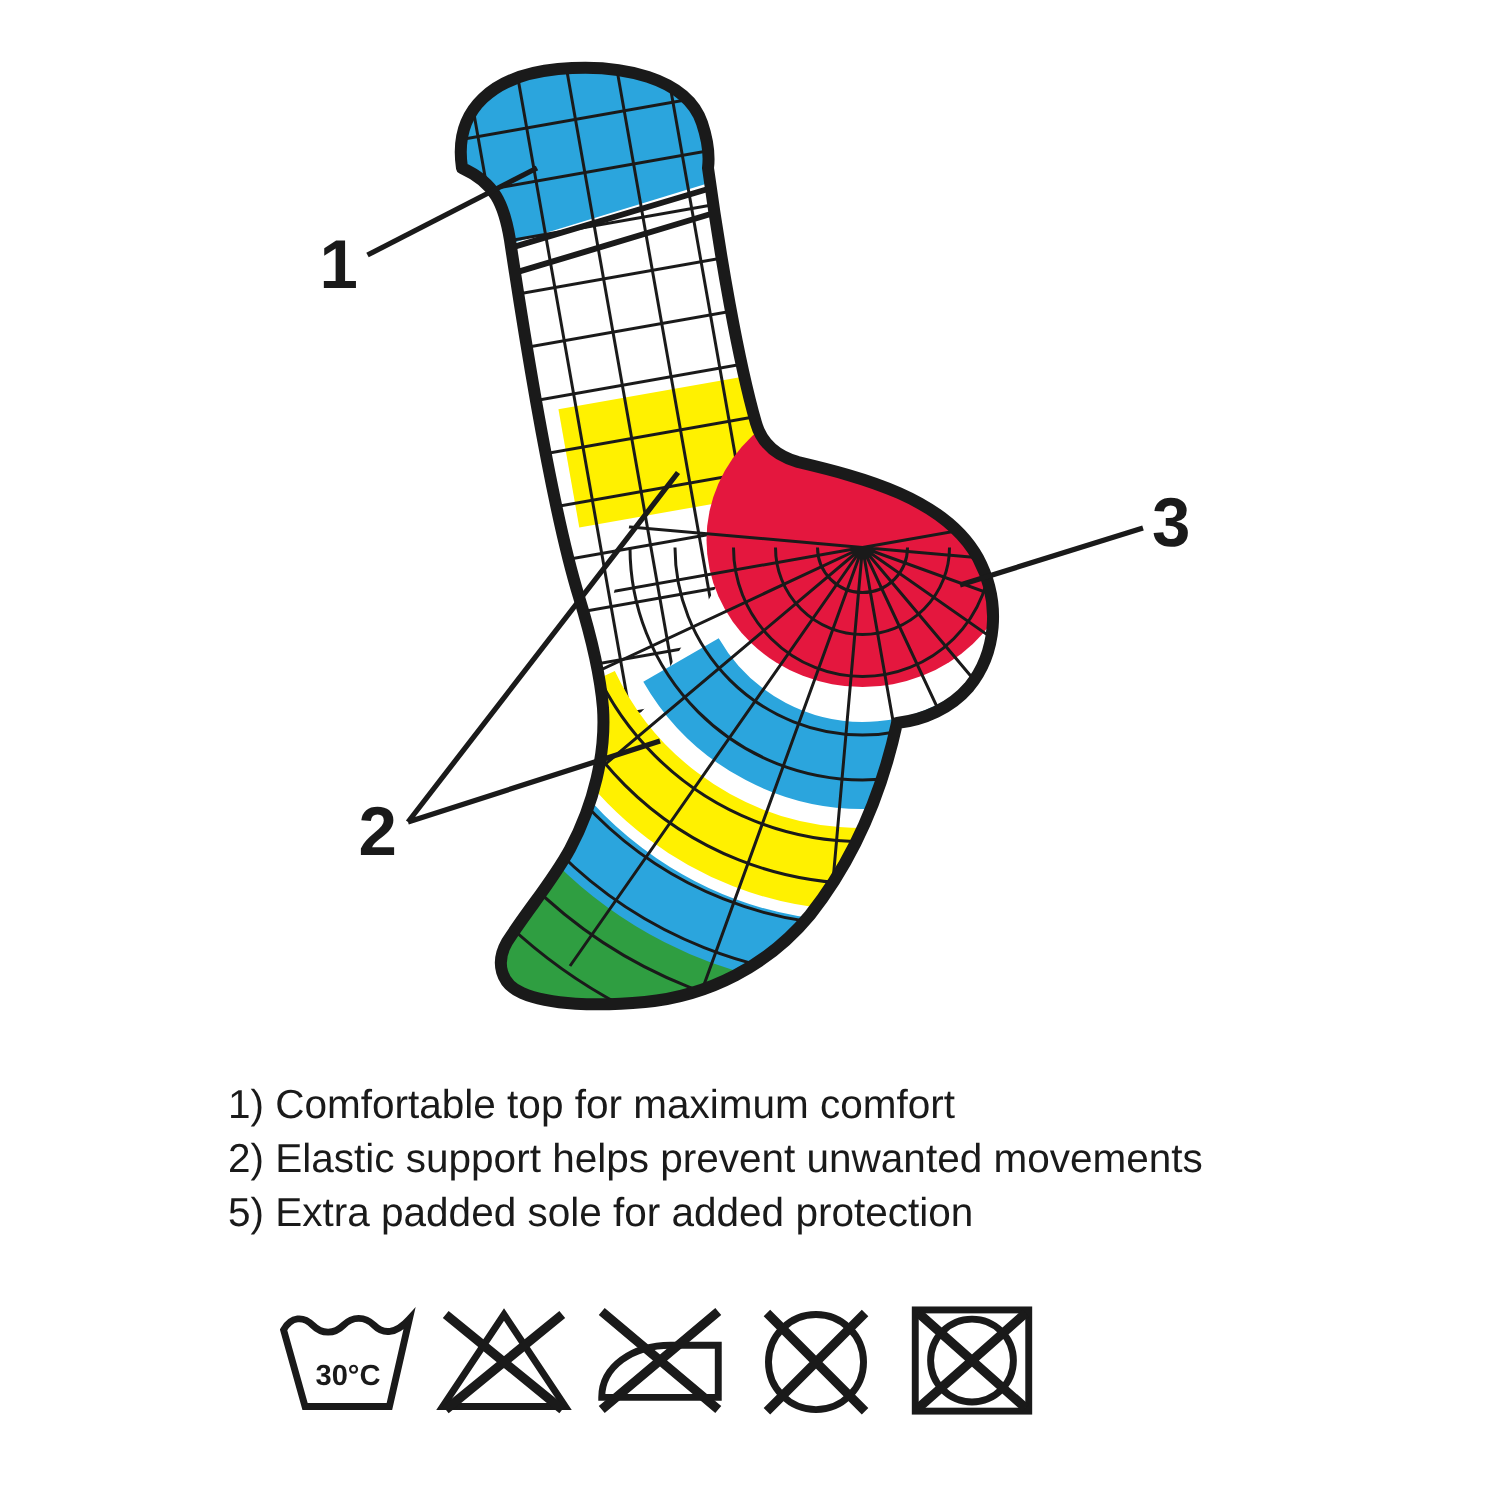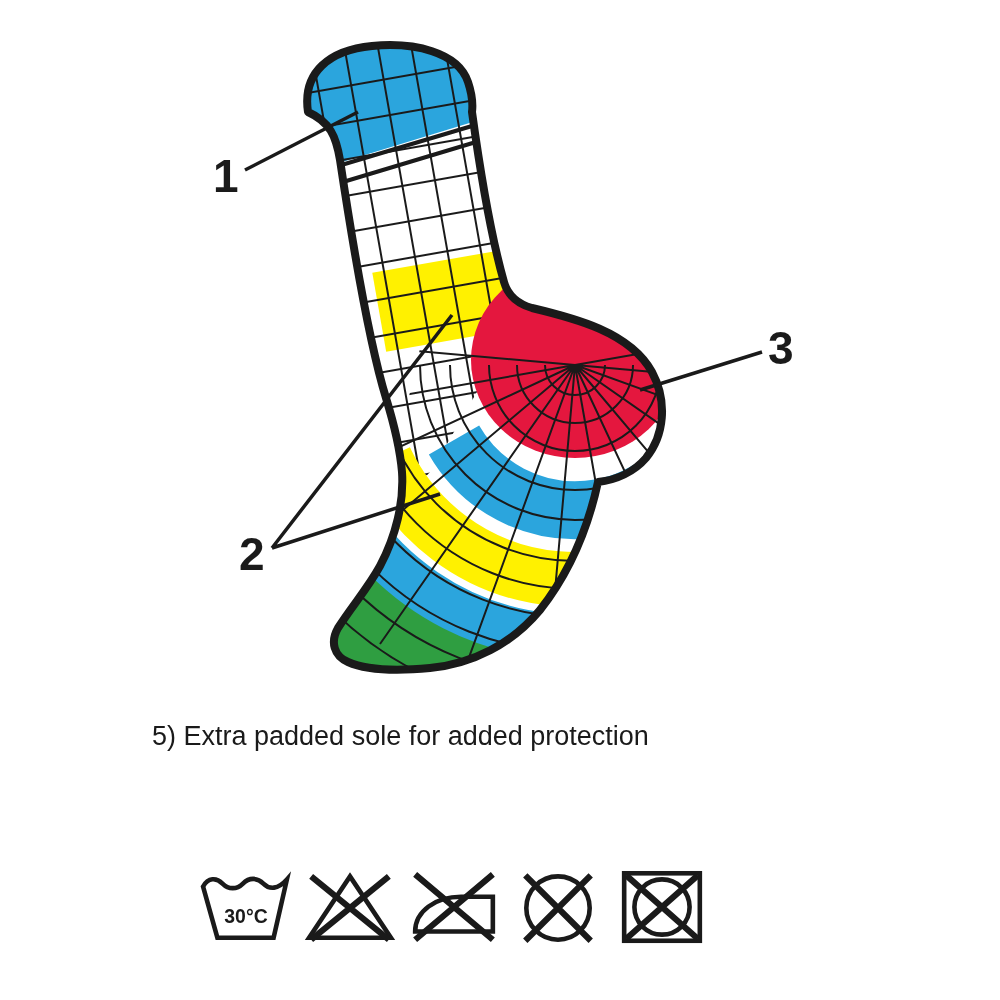--- a/index.html
+++ b/index.html
@@ -3,21 +3,21 @@
 <meta charset="utf-8">
 <style>
   html,body{margin:0;padding:0;background:#fff;}
   .stage{
     position:relative;width:1000px;height:1000px;background:#ffffff;overflow:hidden;
     font-family:"Liberation Sans", sans-serif;color:#1a1a1a;
   }
   .sock-svg{position:absolute;left:0;top:0;width:1000px;height:1000px;}
   .legend{position:absolute;left:152px;top:718px;font-size:27px;line-height:36px;color:#1a1a1a;}
   .legend-line{white-space:nowrap;}
-  .care-row{position:absolute;left:200px;top:864px;display:flex;gap:12px;align-items:flex-start;}
+  .care-row{position:absolute;left:186px;top:864px;display:flex;gap:12px;align-items:flex-start;}
   .care-row svg{display:block;}
 </style>
 </head>
 <body>
 
 <div class="stage">
 
   <svg class="sock-svg" viewBox="0 0 1000 1000">
     <defs>
       <clipPath id="sockClip">
@@ -88,20 +88,22 @@
     <path d="M 245 170 L 358 112" stroke="#1A1A1A" stroke-width="3.5" fill="none"></path>
     <path d="M 272 548 L 452 315 M 272 548 L 440 494" stroke="#1A1A1A" stroke-width="3.5" fill="none"></path>
     <path d="M 640 390 L 762 352" stroke="#1A1A1A" stroke-width="3.5" fill="none"></path>
 
     <text x="213" y="192" font-size="46" font-weight="bold" fill="#1A1A1A">1</text>
     <text x="239" y="570" font-size="46" font-weight="bold" fill="#1A1A1A">2</text>
     <text x="768" y="364" font-size="46" font-weight="bold" fill="#1A1A1A">3</text>
   </svg>
 
   <div class="legend">
+    <div class="legend-line">1) Comfortable top for maximum comfort</div>
+    <div class="legend-line">2) Elastic support helps prevent unwanted movements</div>
     <div class="legend-line">5) Extra padded sole for added protection</div>
   </div>
 
   <div class="care-row">
 
     <svg width="92" height="84" viewBox="0 0 90 82">
       <path d="M 3 22 C 8 13 16 13 22 19 C 28 25 36 25 42 19 C 48 13 56 13 62 19 C 68 25 76 25 85 15 L 72 72 L 17 72 Z" fill="none" stroke="#1A1A1A" stroke-width="4.5" stroke-linejoin="miter"></path>
       <text x="45" y="58" text-anchor="middle" font-size="19" font-weight="bold" fill="#1A1A1A">30°C</text>
     </svg>
 

